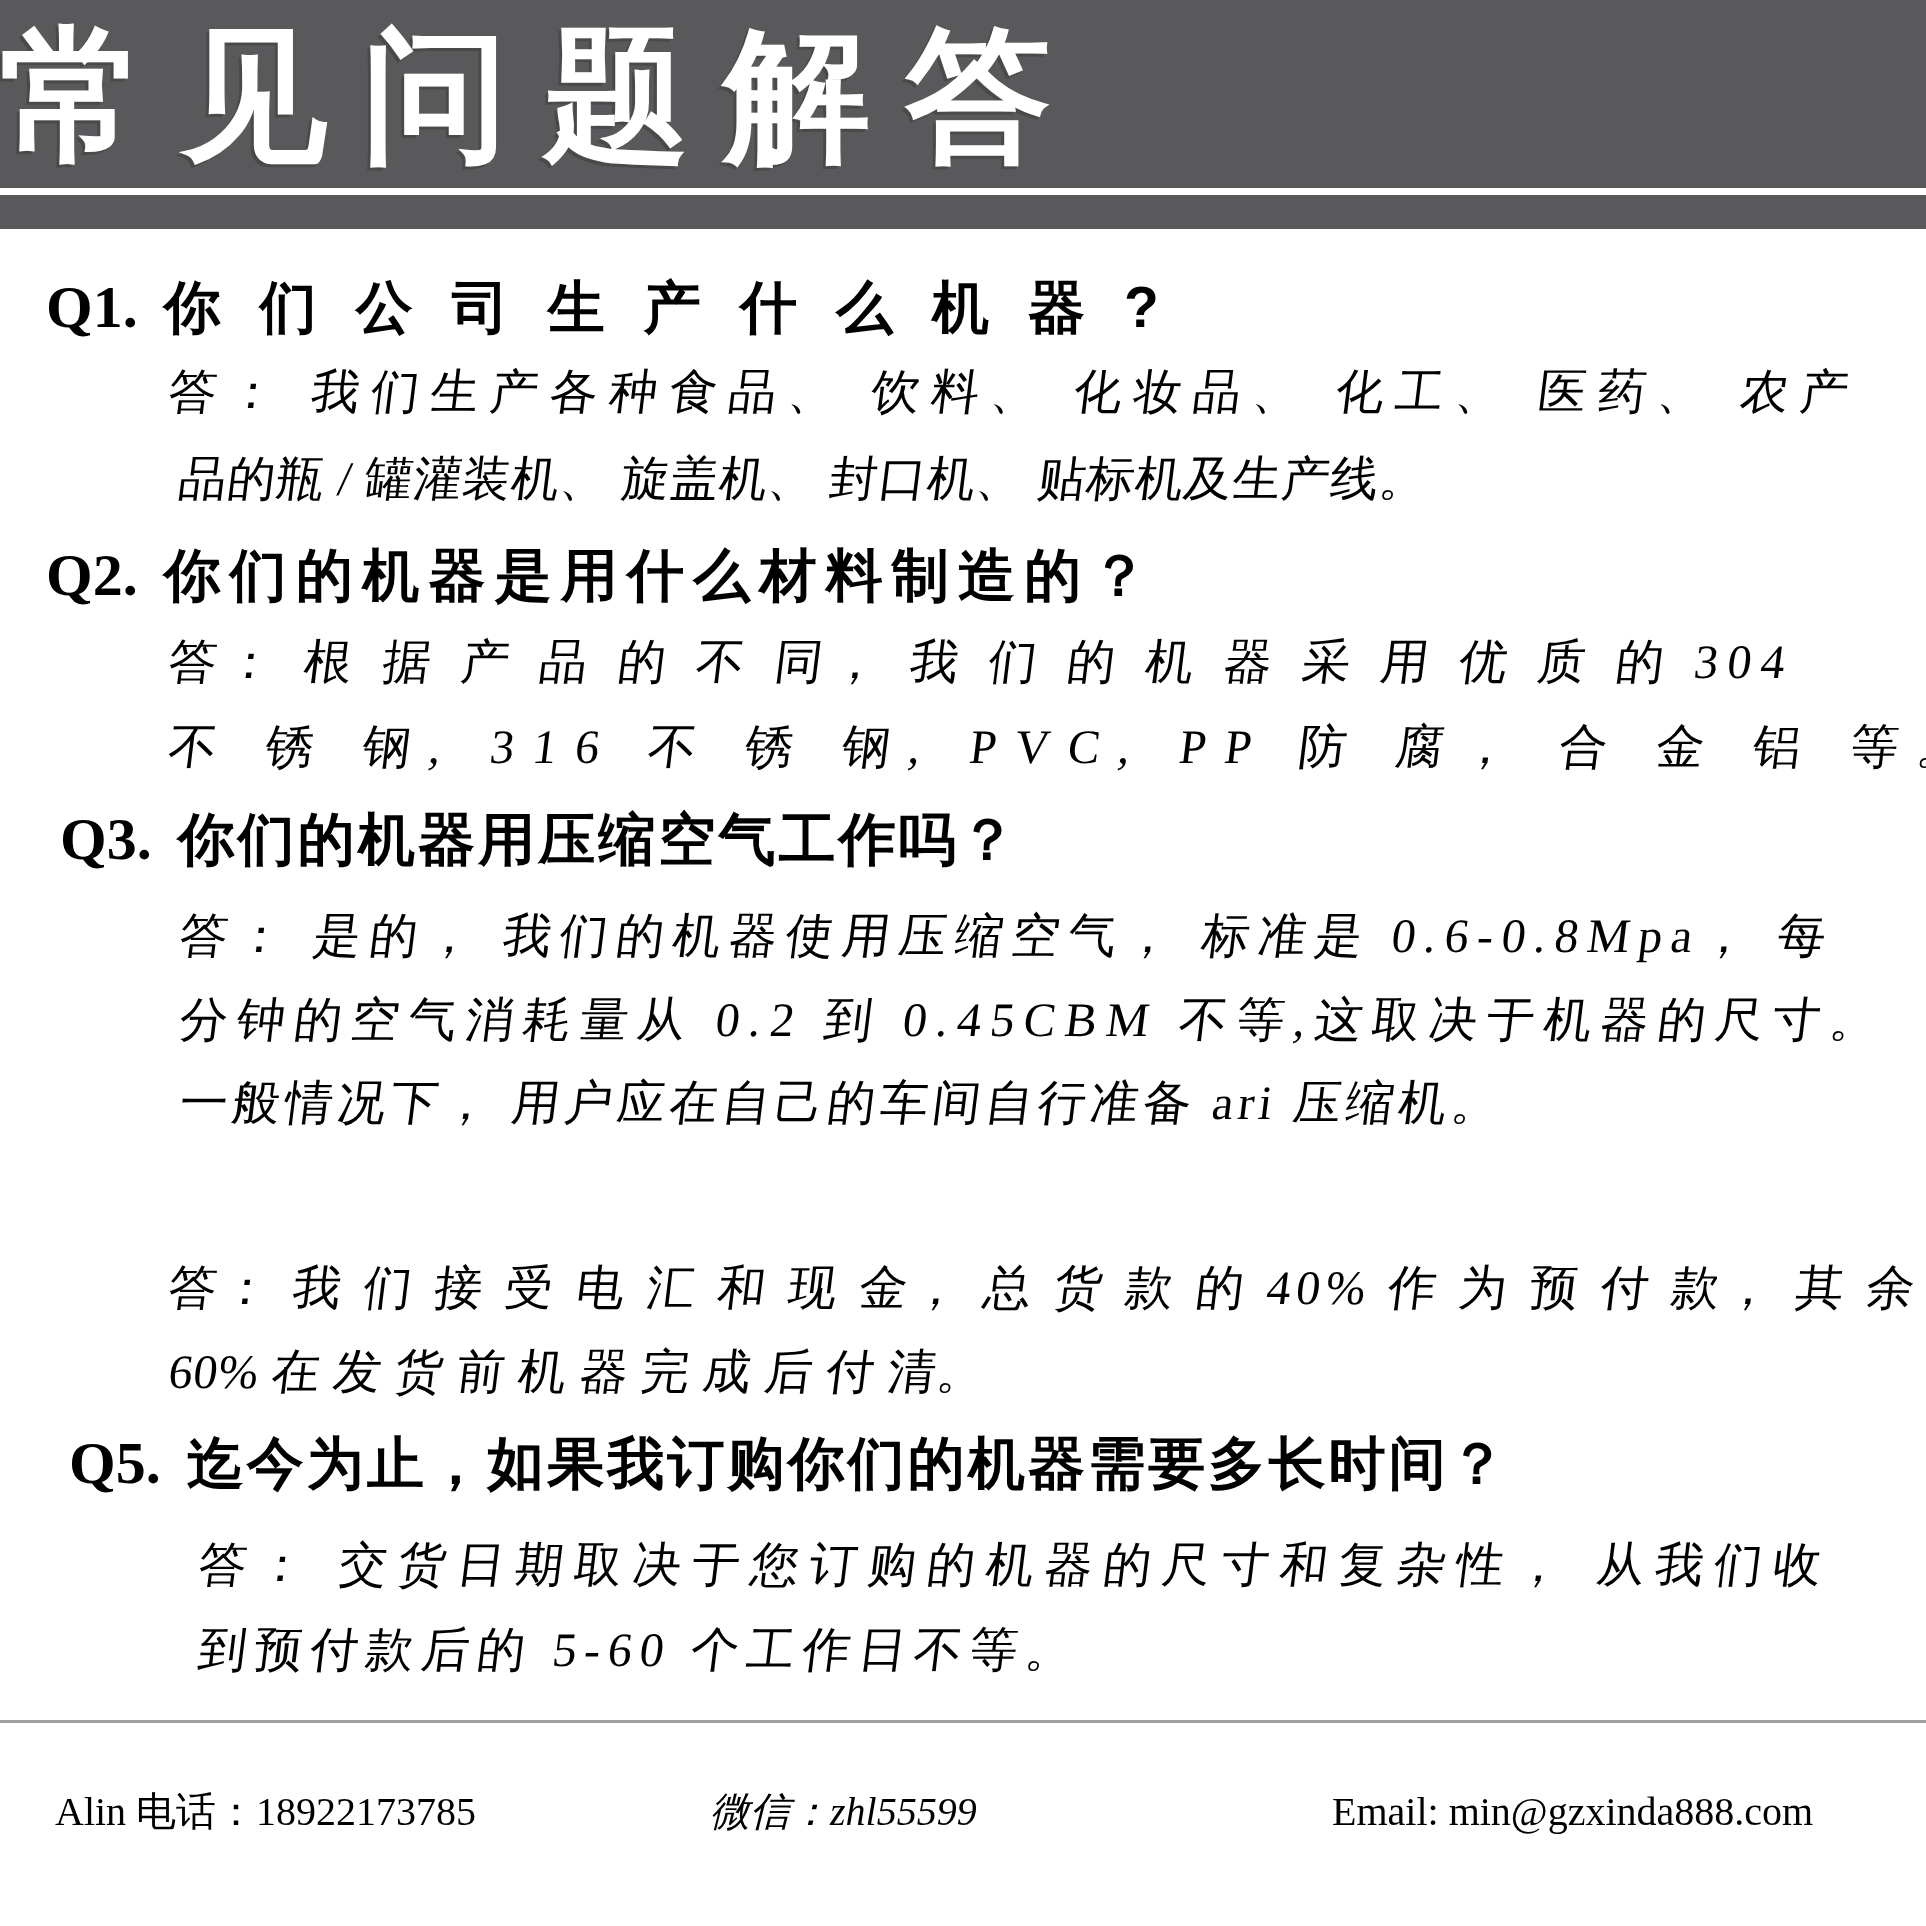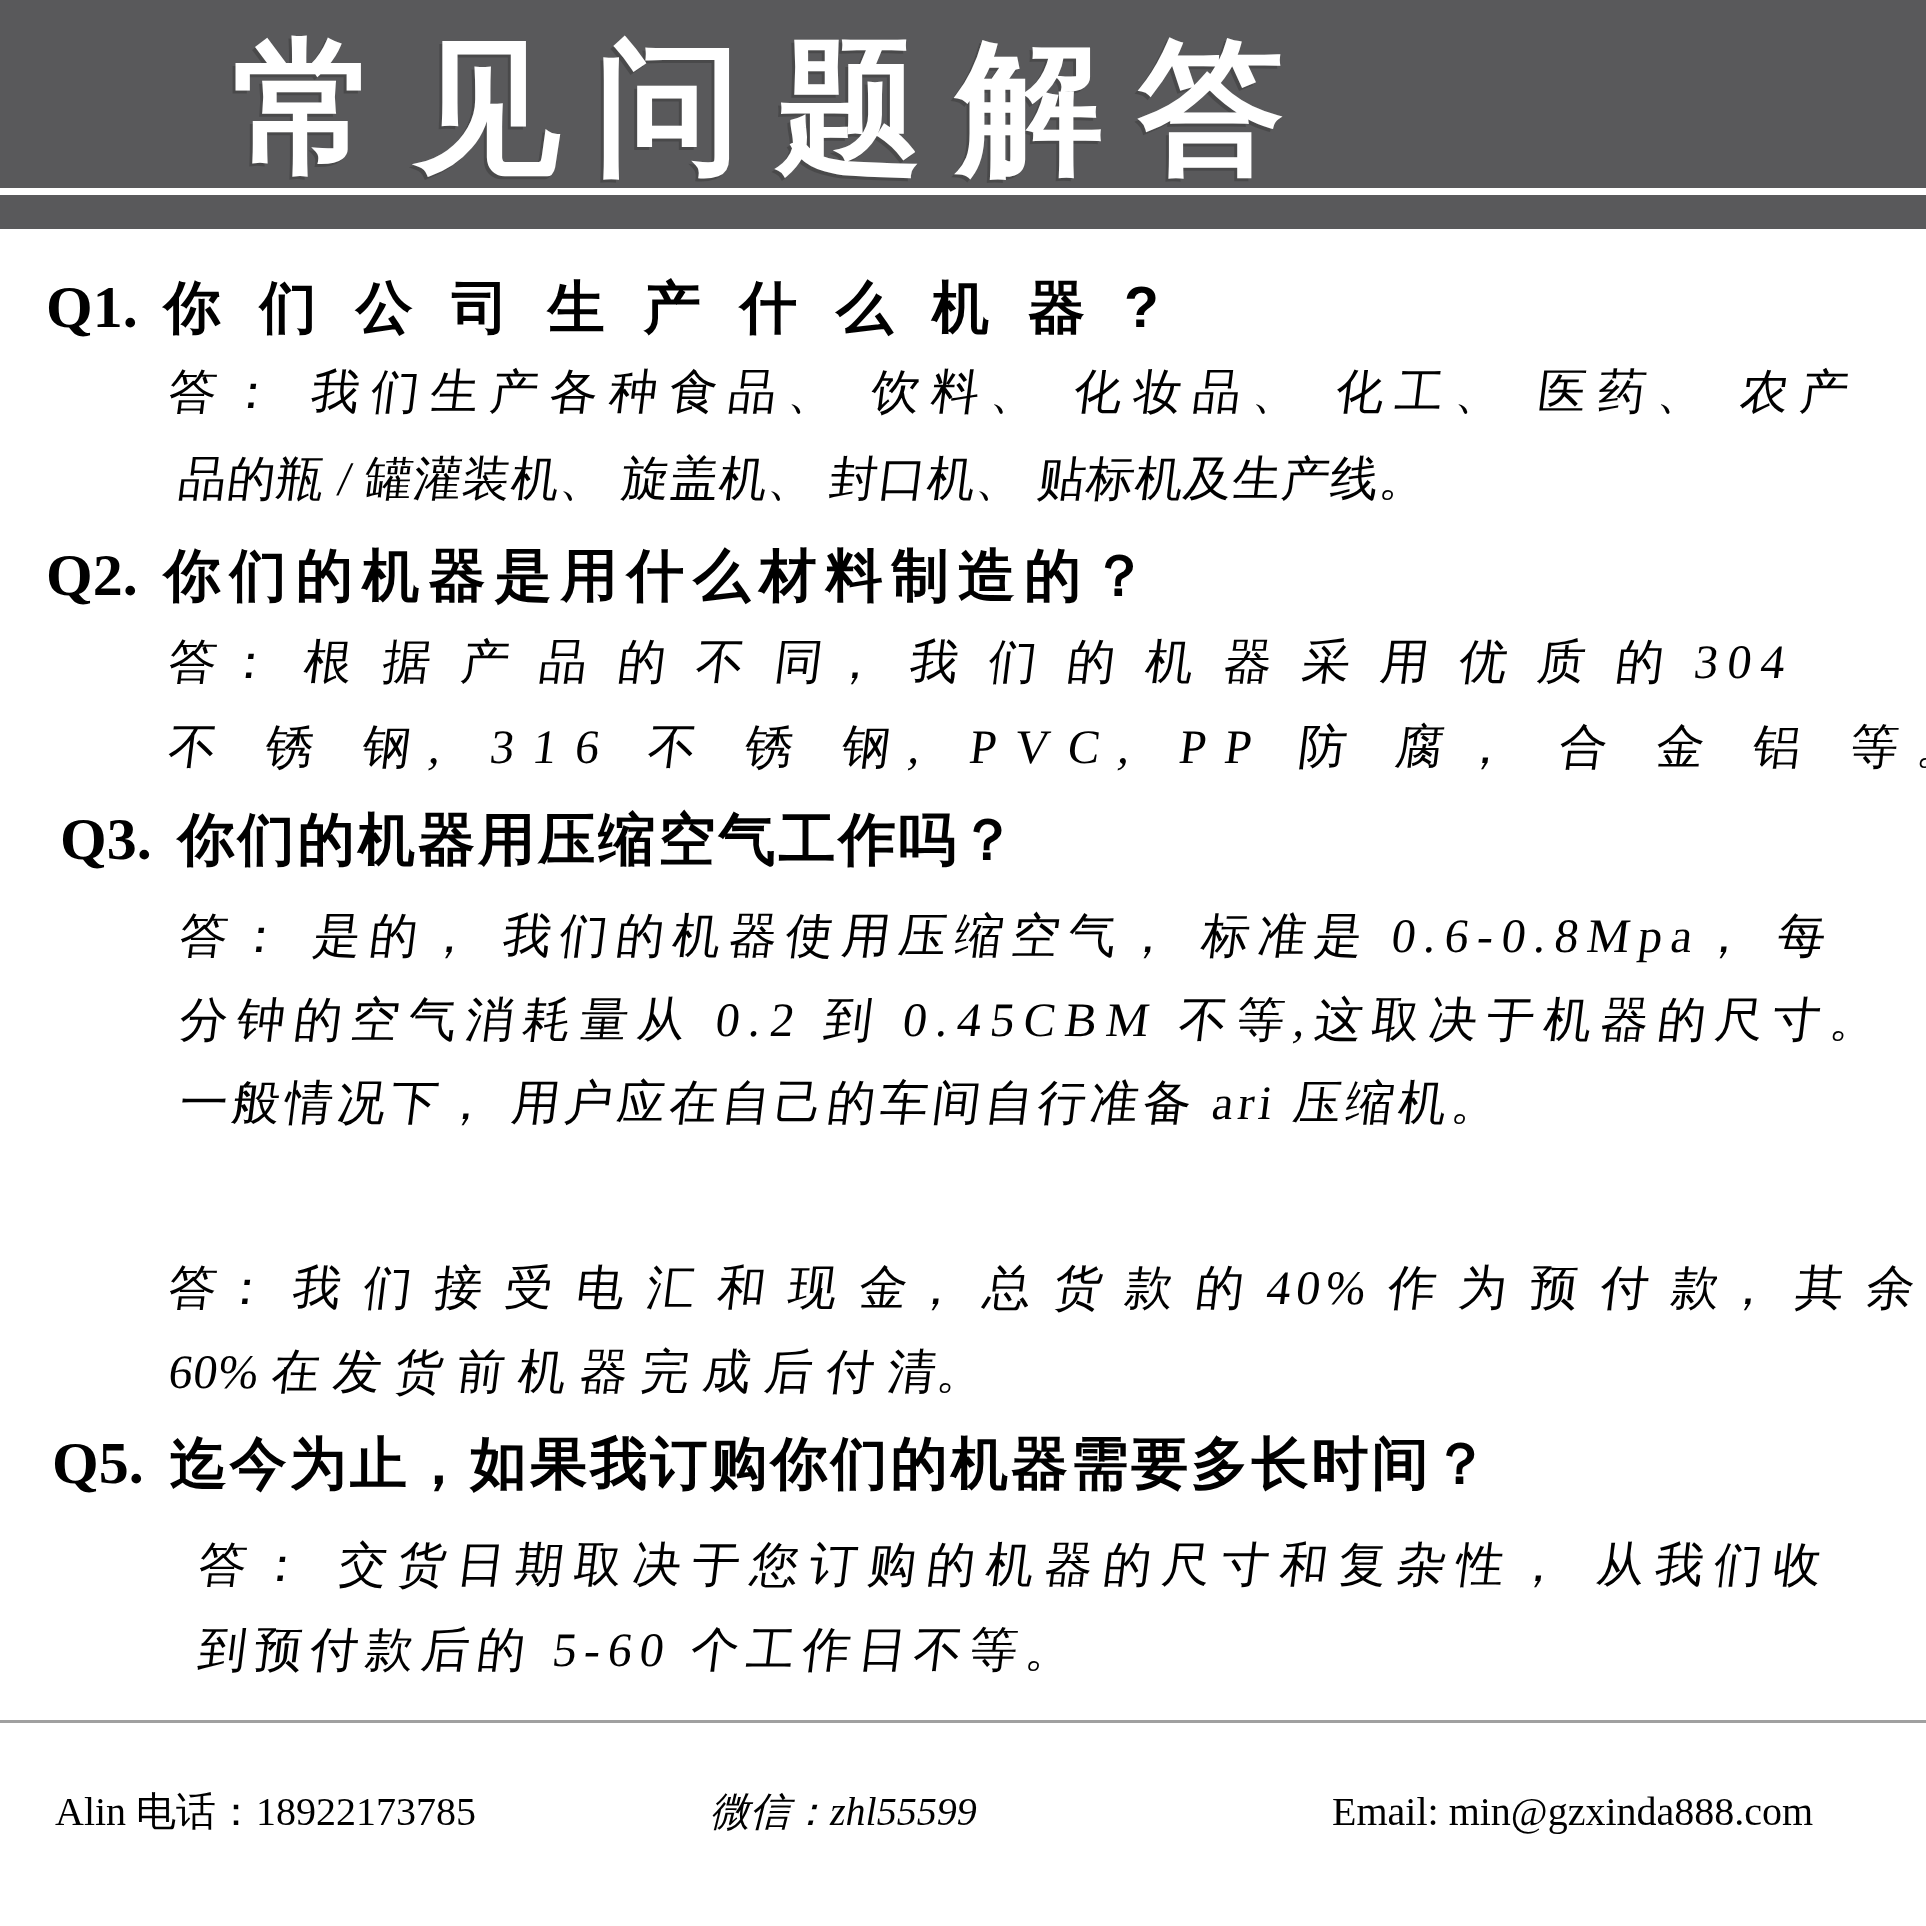--- a/index.html
+++ b/index.html
@@ -15,23 +15,22 @@
 
   
   .header {
     position: absolute;
     left: 0; top: 0;
     width: 1926px; height: 229px;
     background: #59595b;
   }
   .header-title {
     position: absolute;
-    left: 0; top: 35px;
+    left: 0; top: 23px;
     width: 1552px;
-    text-align: center;
     font-family: "Liberation Sans", "DejaVu Sans", sans-serif;
     font-weight: 900;
     font-size: 146px;
     line-height: 146px;
     letter-spacing: 35px;
     color: #ffffff;
     text-shadow: -3.1px 3.1px 0 rgba(0,0,0,0.18);
     white-space: nowrap;
   }
   .header-stripe {
@@ -83,21 +82,21 @@
   .q3-text { letter-spacing: 3.1px; }
   .a3-0    { left: 177px; top: 912px; letter-spacing: 8.5px; }
   .a3-1    { left: 177px; top: 996px; letter-spacing: 9.2px; }
   .a3-2    { left: 177px; top: 1079px; letter-spacing: 4.6px;  }
 
   .q4-head { left: 46px;  top: 1168px; }
   .q4-text { letter-spacing: 7px; }
   .a4-0    { left: 166px; top: 1264px; letter-spacing: 5.4px;  }
   .a4-1    { left: 166px; top: 1348px; letter-spacing: 0.8px;  }
 
-  .q5-head { left: 52px;  top: 1435px; }
+  .q5-head { left: 69px;  top: 1435px; }
   .q5-text { letter-spacing: 3.1px; }
   .a5-0    { left: 196px; top: 1541px; letter-spacing: 10.8px; }
   .a5-1    { left: 196px; top: 1626px; letter-spacing: 7.7px; }
 
   
   .divider {
     position: absolute;
     left: 0; top: 1720px;
     width: 1926px; height: 3.1px;
     background: #a0a0a0;

